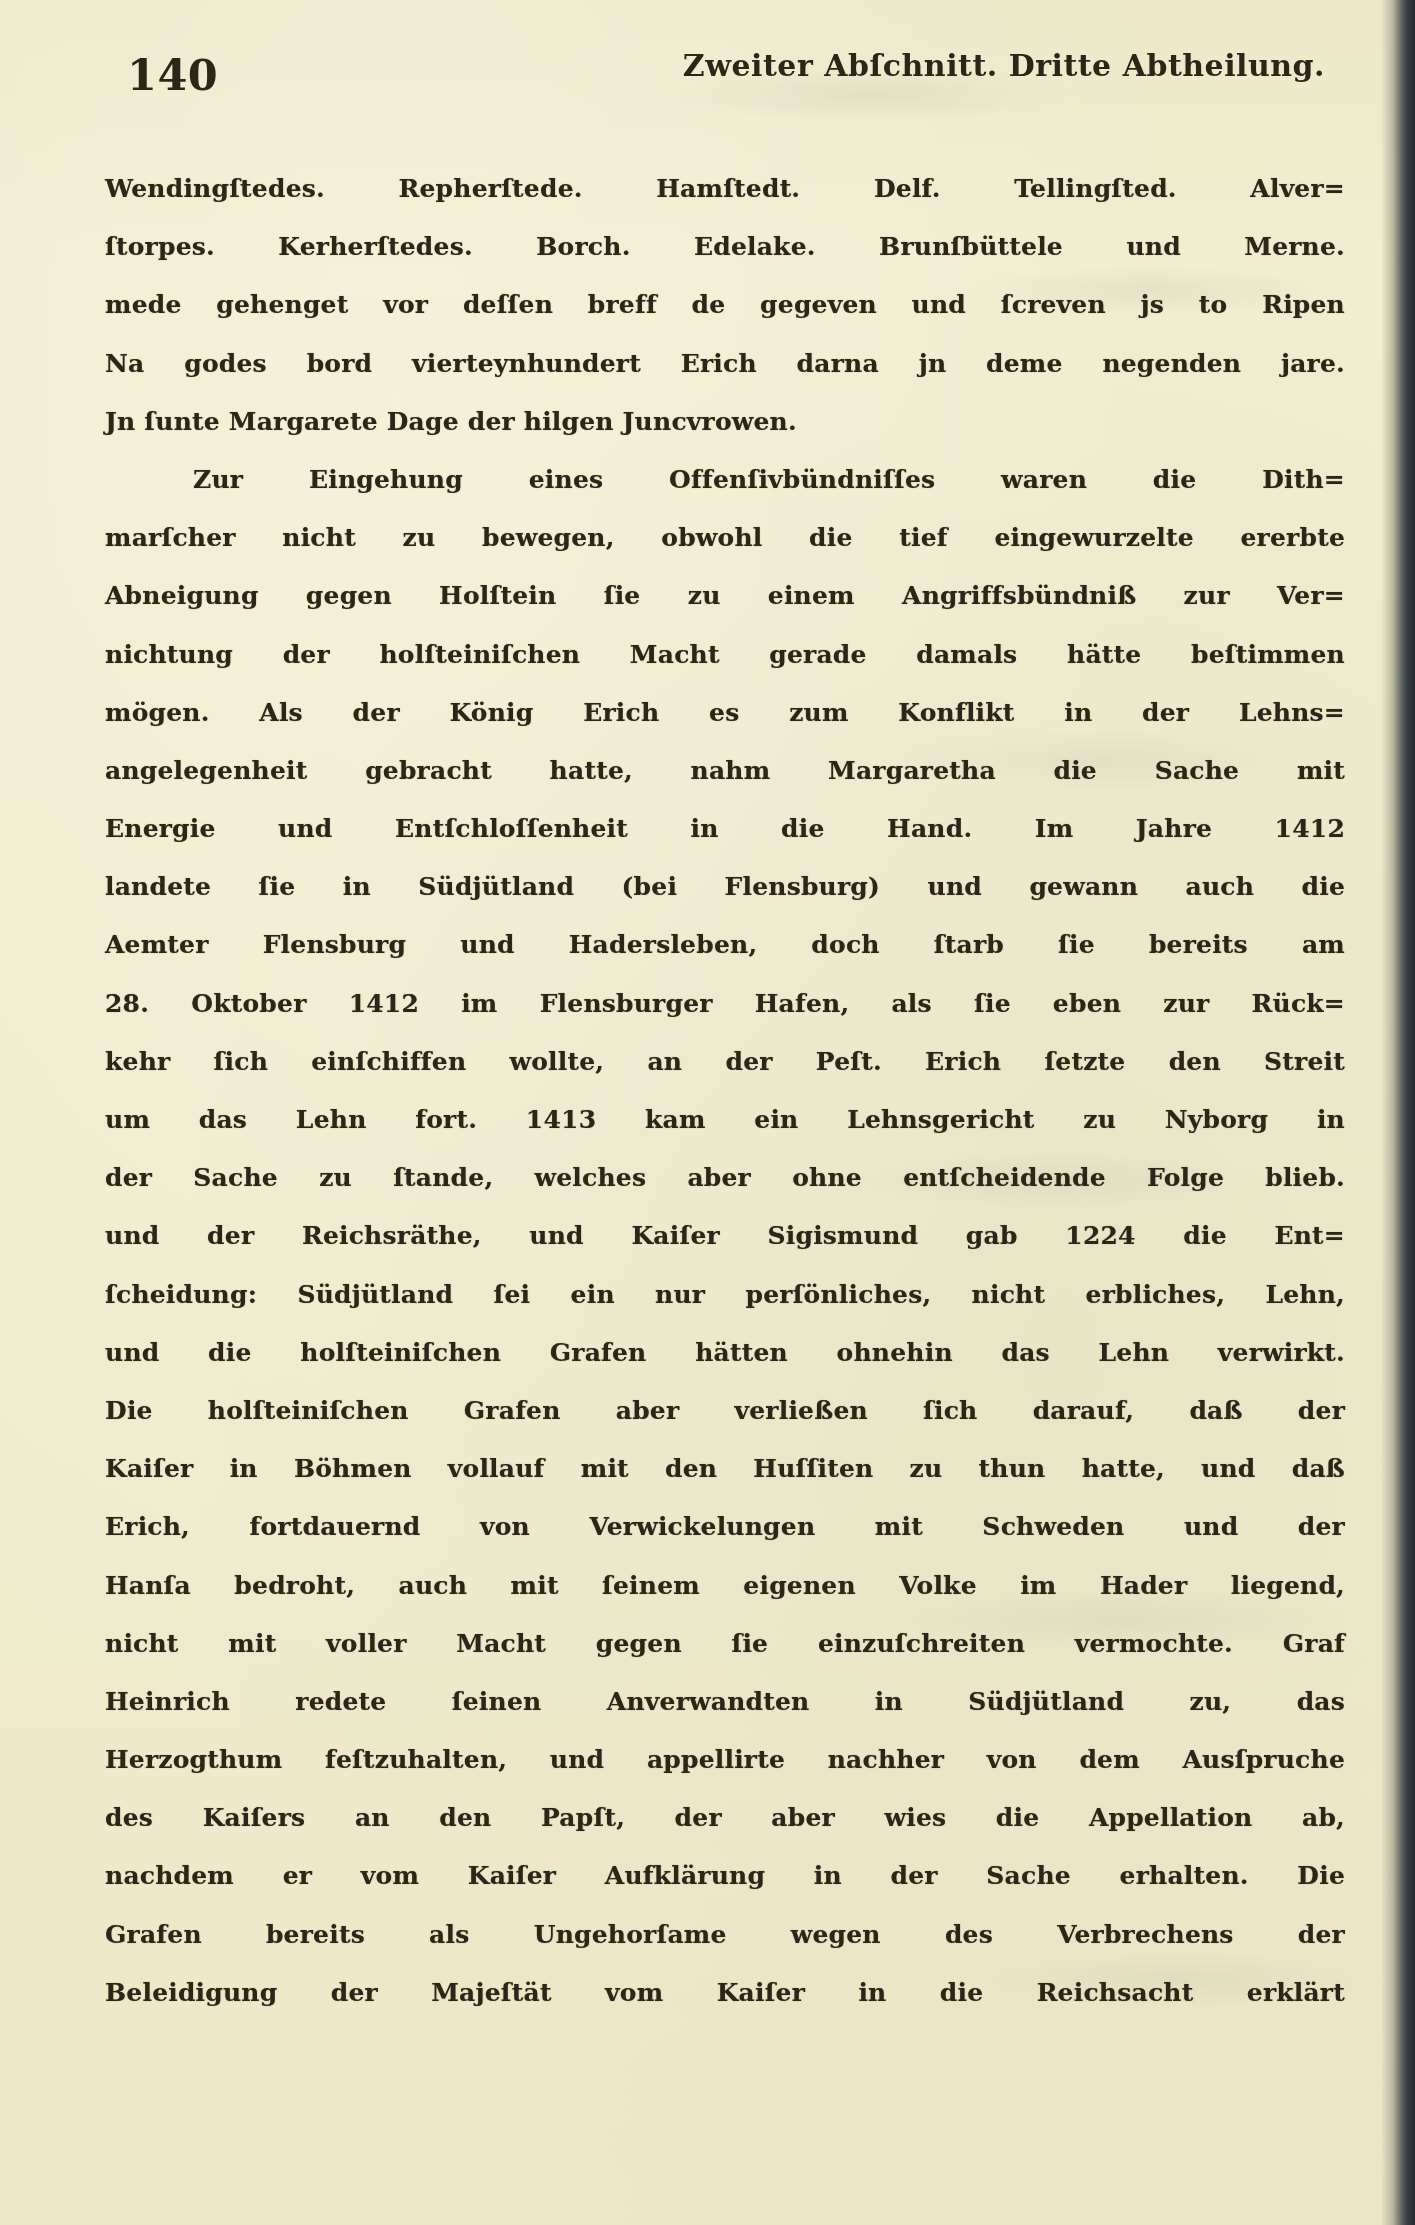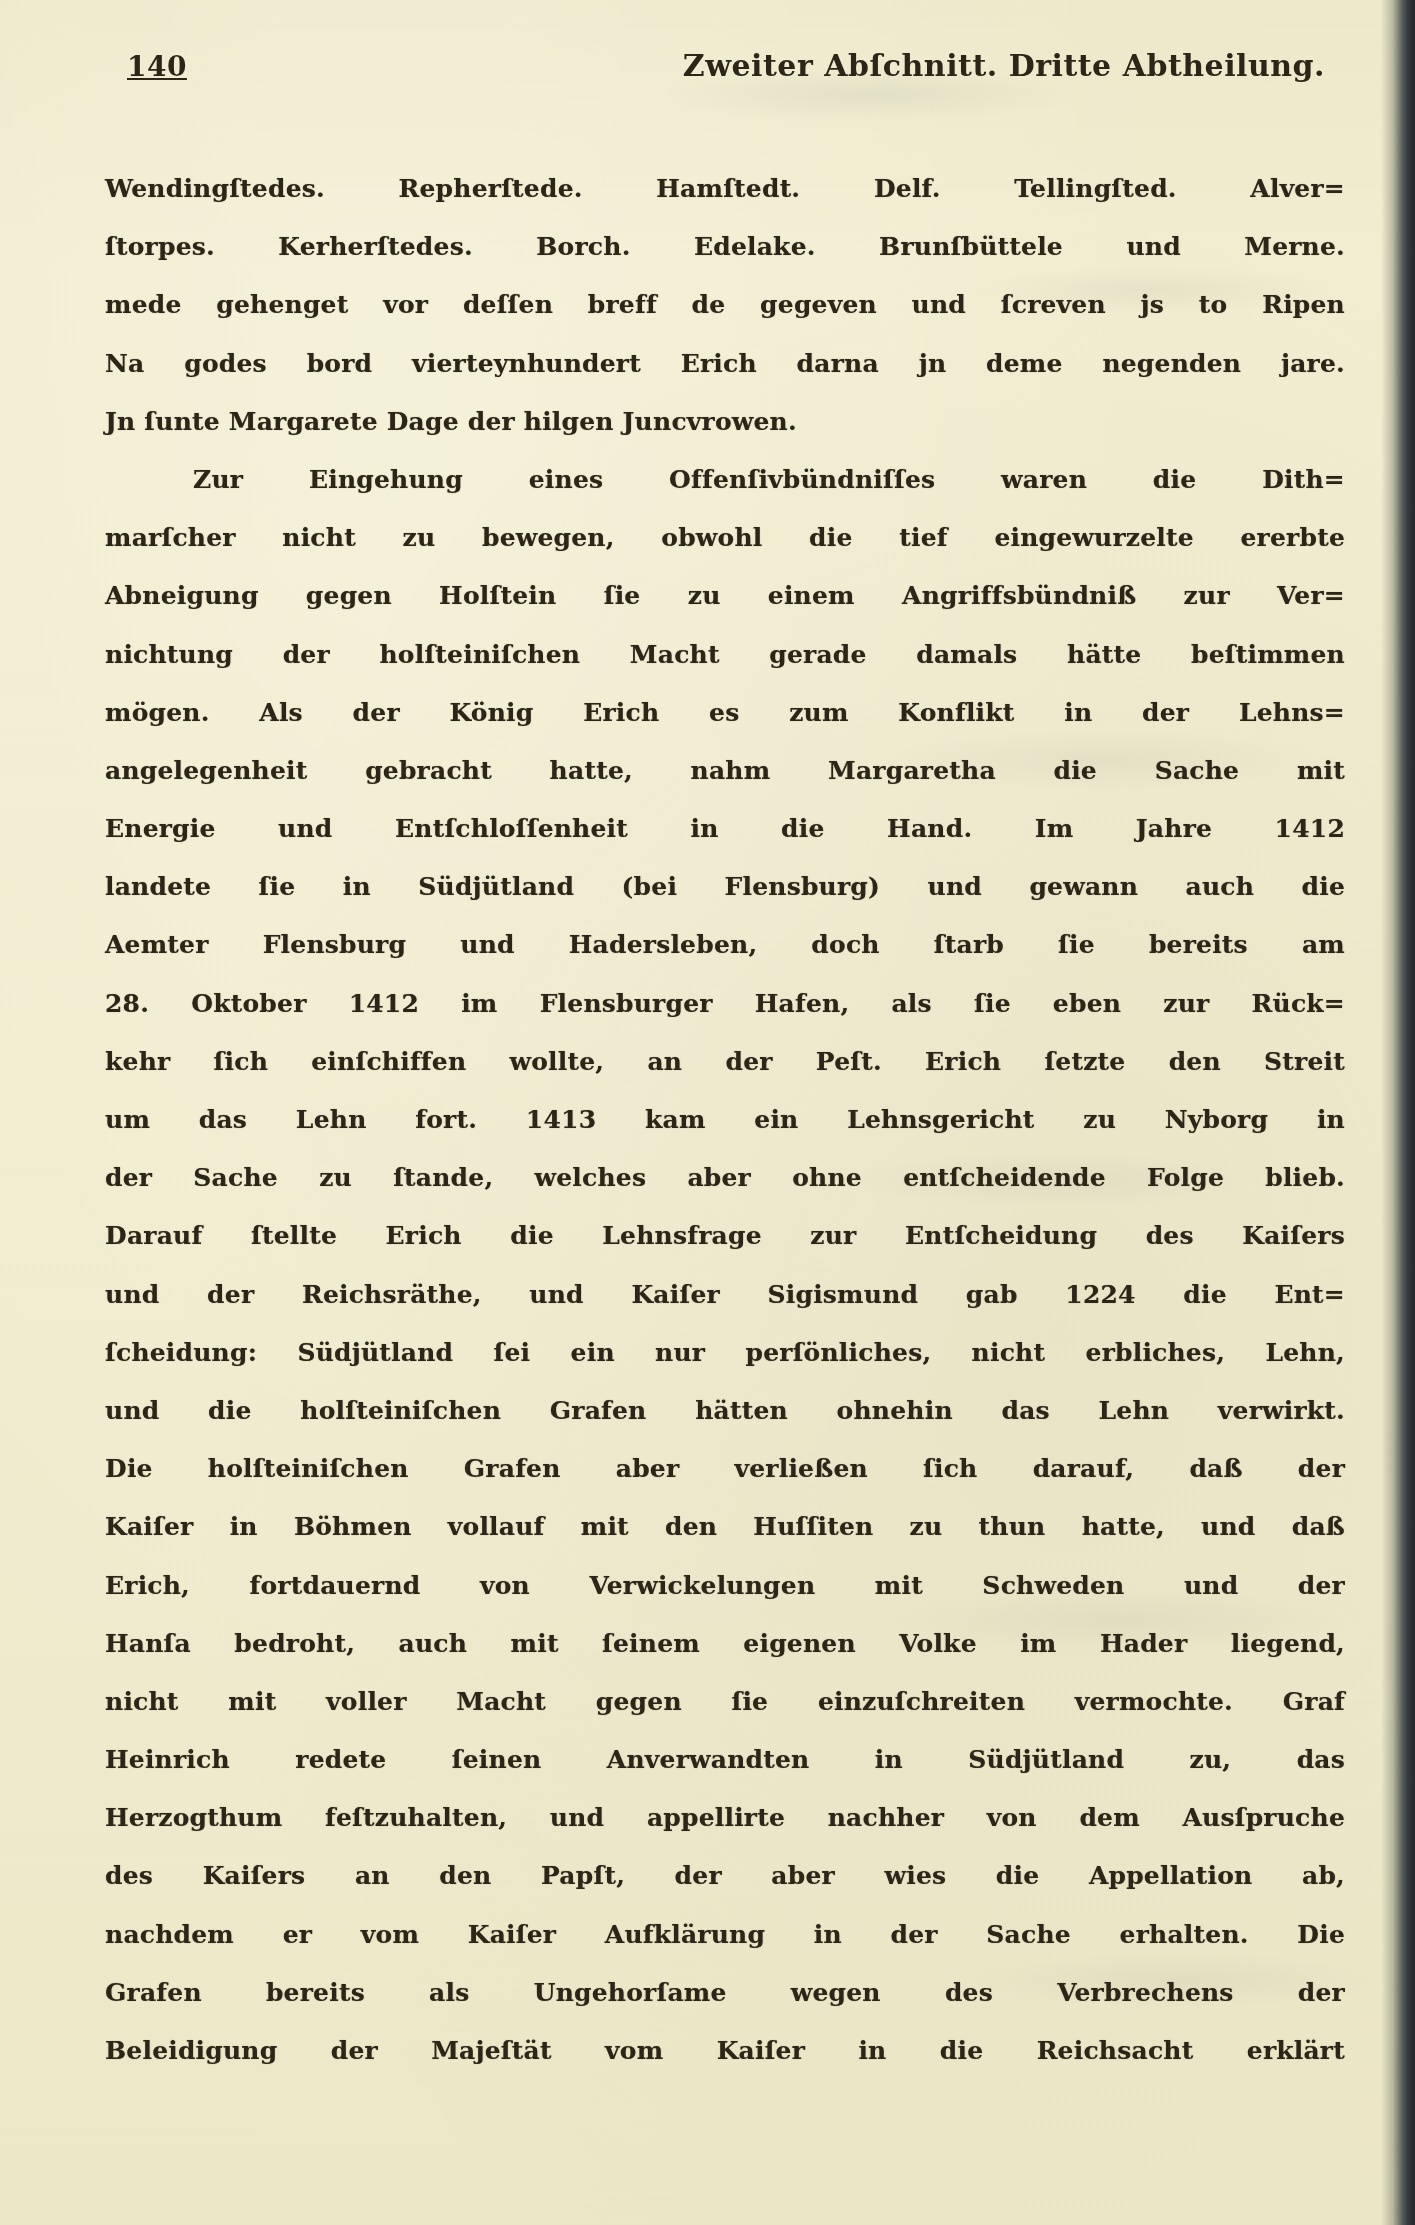--- a/index.html
+++ b/index.html
@@ -42,22 +42,21 @@
   .header-row {
     position: absolute;
     top: 48px; left: 105px; right: 90px;
     height: 44px;
     font-size: 30px;
     font-weight: 700;
     letter-spacing: 0.5px;
   }
   .page-number {
     position: absolute; left: 22px; top: 2px;
-    font-size: 28px;
-    text-decoration: underline;
+    font-size: 43px;
   }
   .running-header {
     position: absolute; left: 0; right: 0; top: 0;
     text-align: right;
     padding-left: 120px; 
   }
   .text-block {
     position: absolute;
     top: 160px; left: 105px;
     width: 1240px;
@@ -102,21 +101,20 @@
         <div class="line">nichtung der holſteiniſchen Macht gerade damals hätte beſtimmen</div>
         <div class="line">mögen. Als der König Erich es zum Konflikt in der Lehns=</div>
         <div class="line">angelegenheit gebracht hatte, nahm Margaretha die Sache mit</div>
         <div class="line">Energie und Entſchloſſenheit in die Hand. Im Jahre 1412</div>
         <div class="line">landete ſie in Südjütland (bei Flensburg) und gewann auch die</div>
         <div class="line">Aemter Flensburg und Hadersleben, doch ſtarb ſie bereits am</div>
         <div class="line">28. Oktober 1412 im Flensburger Hafen, als ſie eben zur Rück=</div>
         <div class="line">kehr ſich einſchiffen wollte, an der Peſt. Erich ſetzte den Streit</div>
         <div class="line">um das Lehn fort. 1413 kam ein Lehnsgericht zu Nyborg in</div>
         <div class="line">der Sache zu ſtande, welches aber ohne entſcheidende Folge blieb.</div>
-        <div class="line">Darauf ſtellte Erich die Lehnsfrage zur Entſcheidung des Kaiſers</div>
         <div class="line">und der Reichsräthe, und Kaiſer Sigismund gab 1224 die Ent=</div>
         <div class="line">ſcheidung: Südjütland ſei ein nur perſönliches, nicht erbliches, Lehn,</div>
         <div class="line">und die holſteiniſchen Grafen hätten ohnehin das Lehn verwirkt.</div>
         <div class="line">Die holſteiniſchen Grafen aber verließen ſich darauf, daß der</div>
         <div class="line">Kaiſer in Böhmen vollauf mit den Huſſiten zu thun hatte, und daß</div>
         <div class="line">Erich, fortdauernd von Verwickelungen mit Schweden und der</div>
         <div class="line">Hanſa bedroht, auch mit ſeinem eigenen Volke im Hader liegend,</div>
         <div class="line">nicht mit voller Macht gegen ſie einzuſchreiten vermochte. Graf</div>
         <div class="line">Heinrich redete ſeinen Anverwandten in Südjütland zu, das</div>
         <div class="line">Herzogthum feſtzuhalten, und appellirte nachher von dem Ausſpruche</div>

